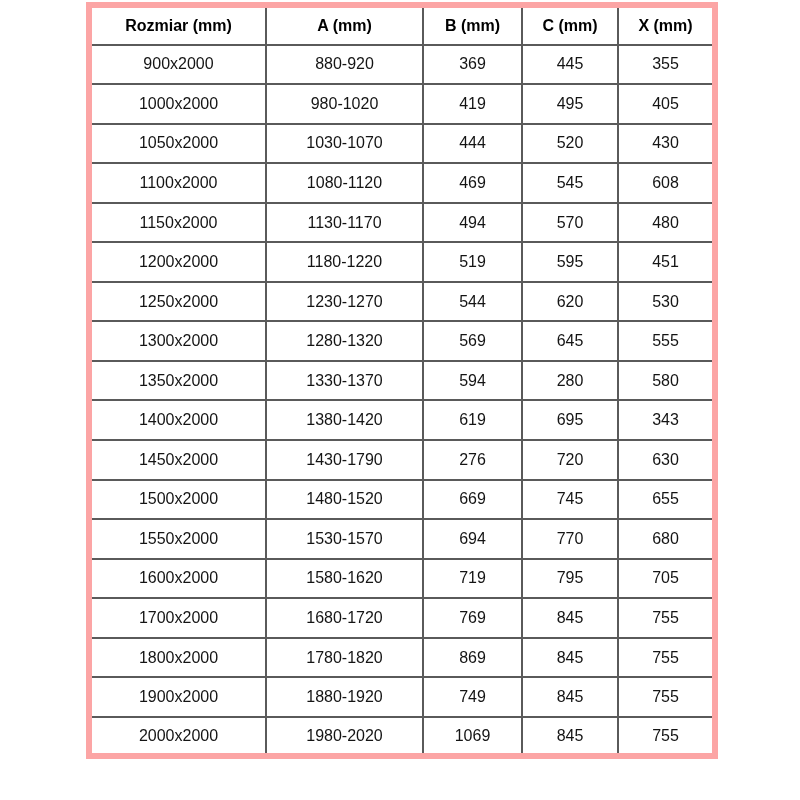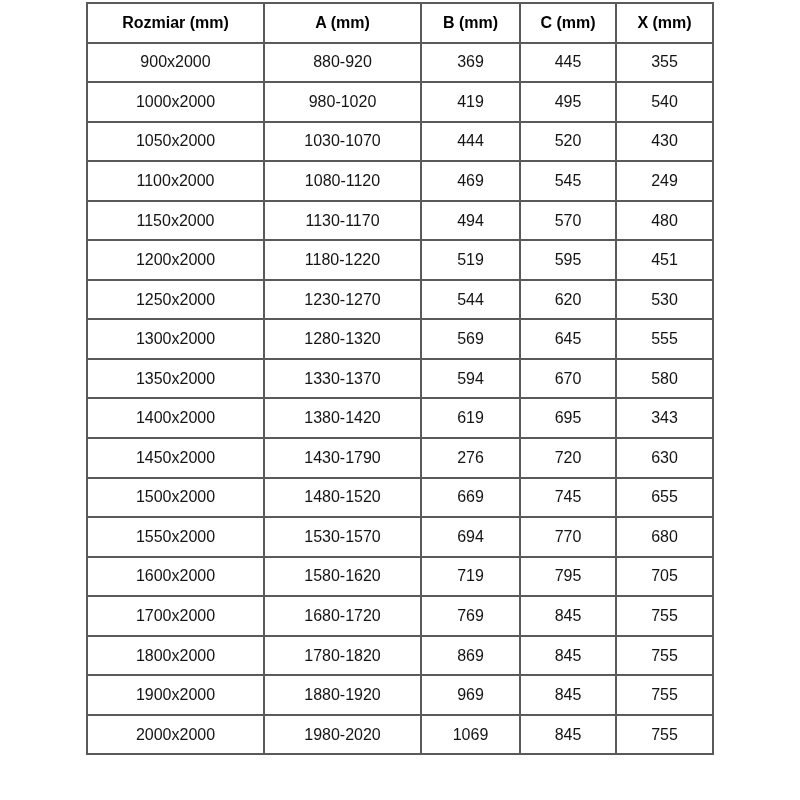--- a/index.html
+++ b/index.html
@@ -21,21 +21,21 @@
   }
   .table-wrap {
     position: absolute;
     left: 86px;
     top: 2px;
   }
   table.dim {
     border-collapse: collapse;
     table-layout: fixed;
     width: 626px;
-    border: 2px solid #fca5a5;
+    border: 6px solid #fca5a5;
   }
   table.dim th,
   table.dim td {
     border: 2px solid #5a5a5a;
     text-align: center;
     vertical-align: middle;
     padding: 0;
     font-size: 16px;
     color: #141414;
     white-space: nowrap;
@@ -77,35 +77,35 @@
             <td>880-920</td>
             <td>369</td>
             <td>445</td>
             <td>355</td>
           </tr>
           <tr>
             <td>1000x2000</td>
             <td>980-1020</td>
             <td>419</td>
             <td>495</td>
-            <td>540</td>
+            <td>405</td>
           </tr>
           <tr>
             <td>1050x2000</td>
             <td>1030-1070</td>
             <td>444</td>
             <td>520</td>
             <td>430</td>
           </tr>
           <tr>
             <td>1100x2000</td>
             <td>1080-1120</td>
             <td>469</td>
             <td>545</td>
-            <td>249</td>
+            <td>608</td>
           </tr>
           <tr>
             <td>1150x2000</td>
             <td>1130-1170</td>
             <td>494</td>
             <td>570</td>
             <td>480</td>
           </tr>
           <tr>
             <td>1200x2000</td>
@@ -125,21 +125,21 @@
             <td>1300x2000</td>
             <td>1280-1320</td>
             <td>569</td>
             <td>645</td>
             <td>555</td>
           </tr>
           <tr>
             <td>1350x2000</td>
             <td>1330-1370</td>
             <td>594</td>
-            <td>670</td>
+            <td>280</td>
             <td>580</td>
           </tr>
           <tr>
             <td>1400x2000</td>
             <td>1380-1420</td>
             <td>619</td>
             <td>695</td>
             <td>343</td>
           </tr>
           <tr>
@@ -180,21 +180,21 @@
           <tr>
             <td>1800x2000</td>
             <td>1780-1820</td>
             <td>869</td>
             <td>845</td>
             <td>755</td>
           </tr>
           <tr>
             <td>1900x2000</td>
             <td>1880-1920</td>
-            <td>969</td>
+            <td>749</td>
             <td>845</td>
             <td>755</td>
           </tr>
           <tr>
             <td>2000x2000</td>
             <td>1980-2020</td>
             <td>1069</td>
             <td>845</td>
             <td>755</td>
           </tr>

